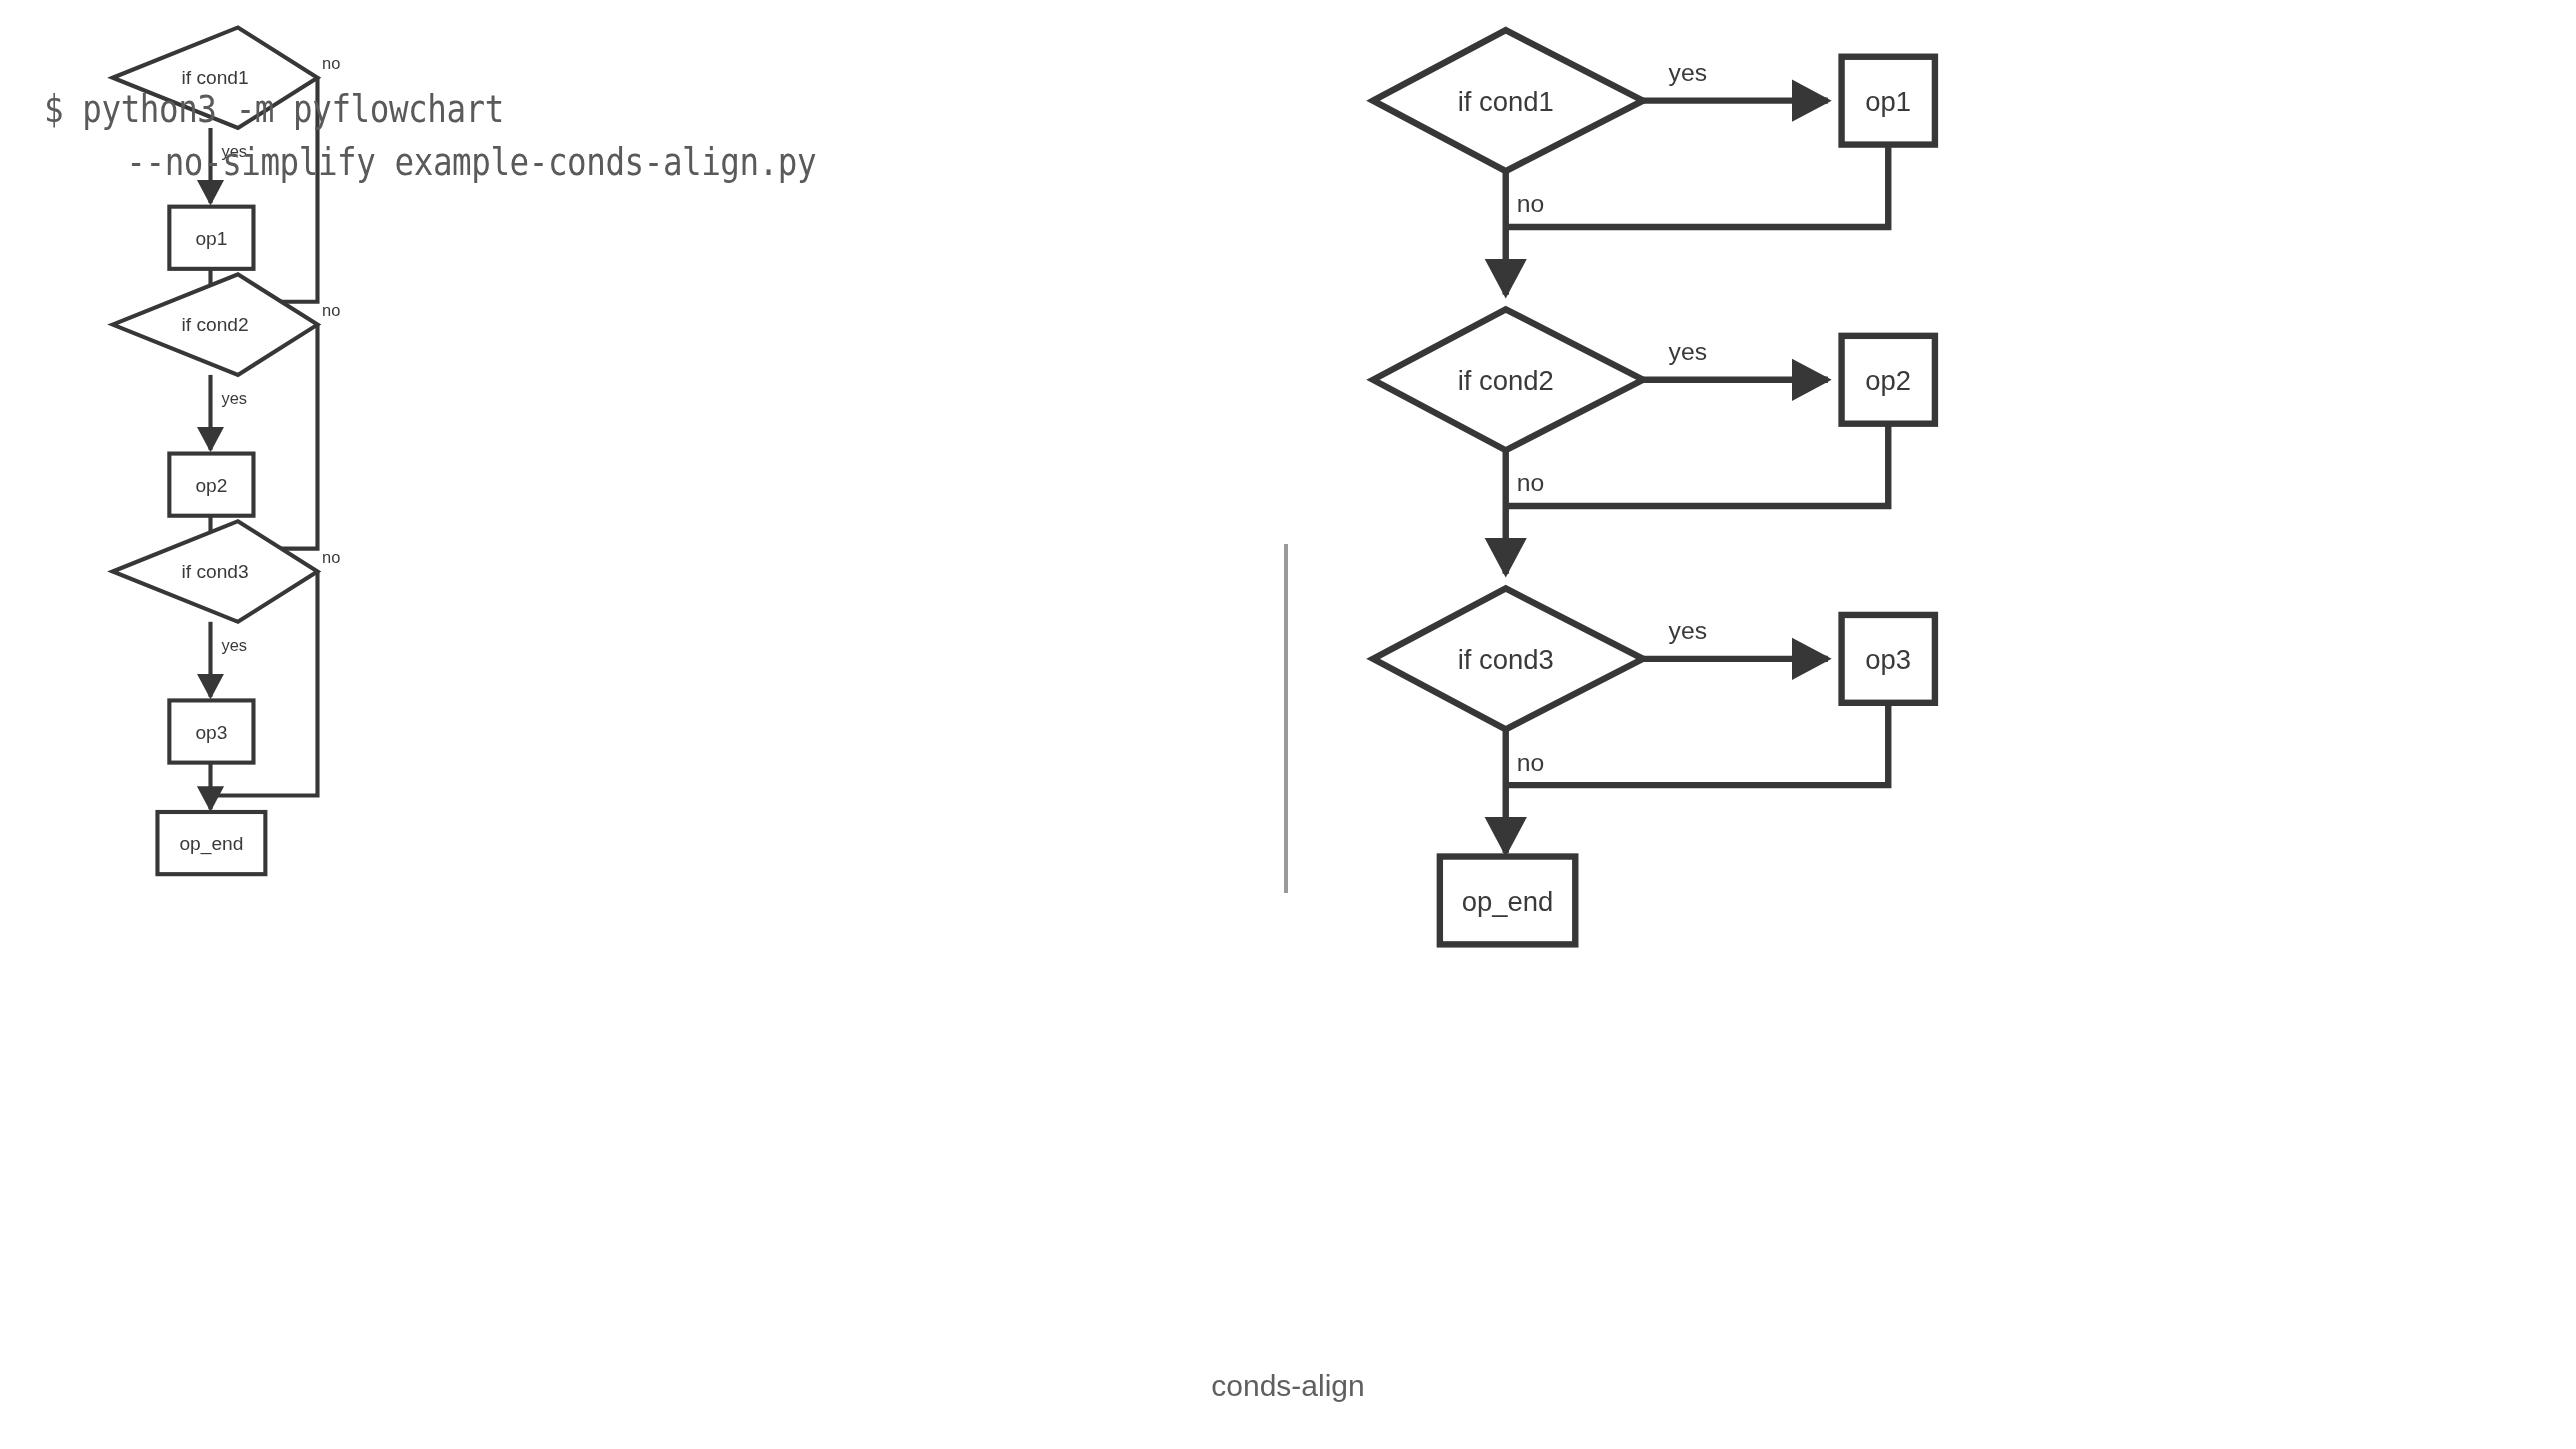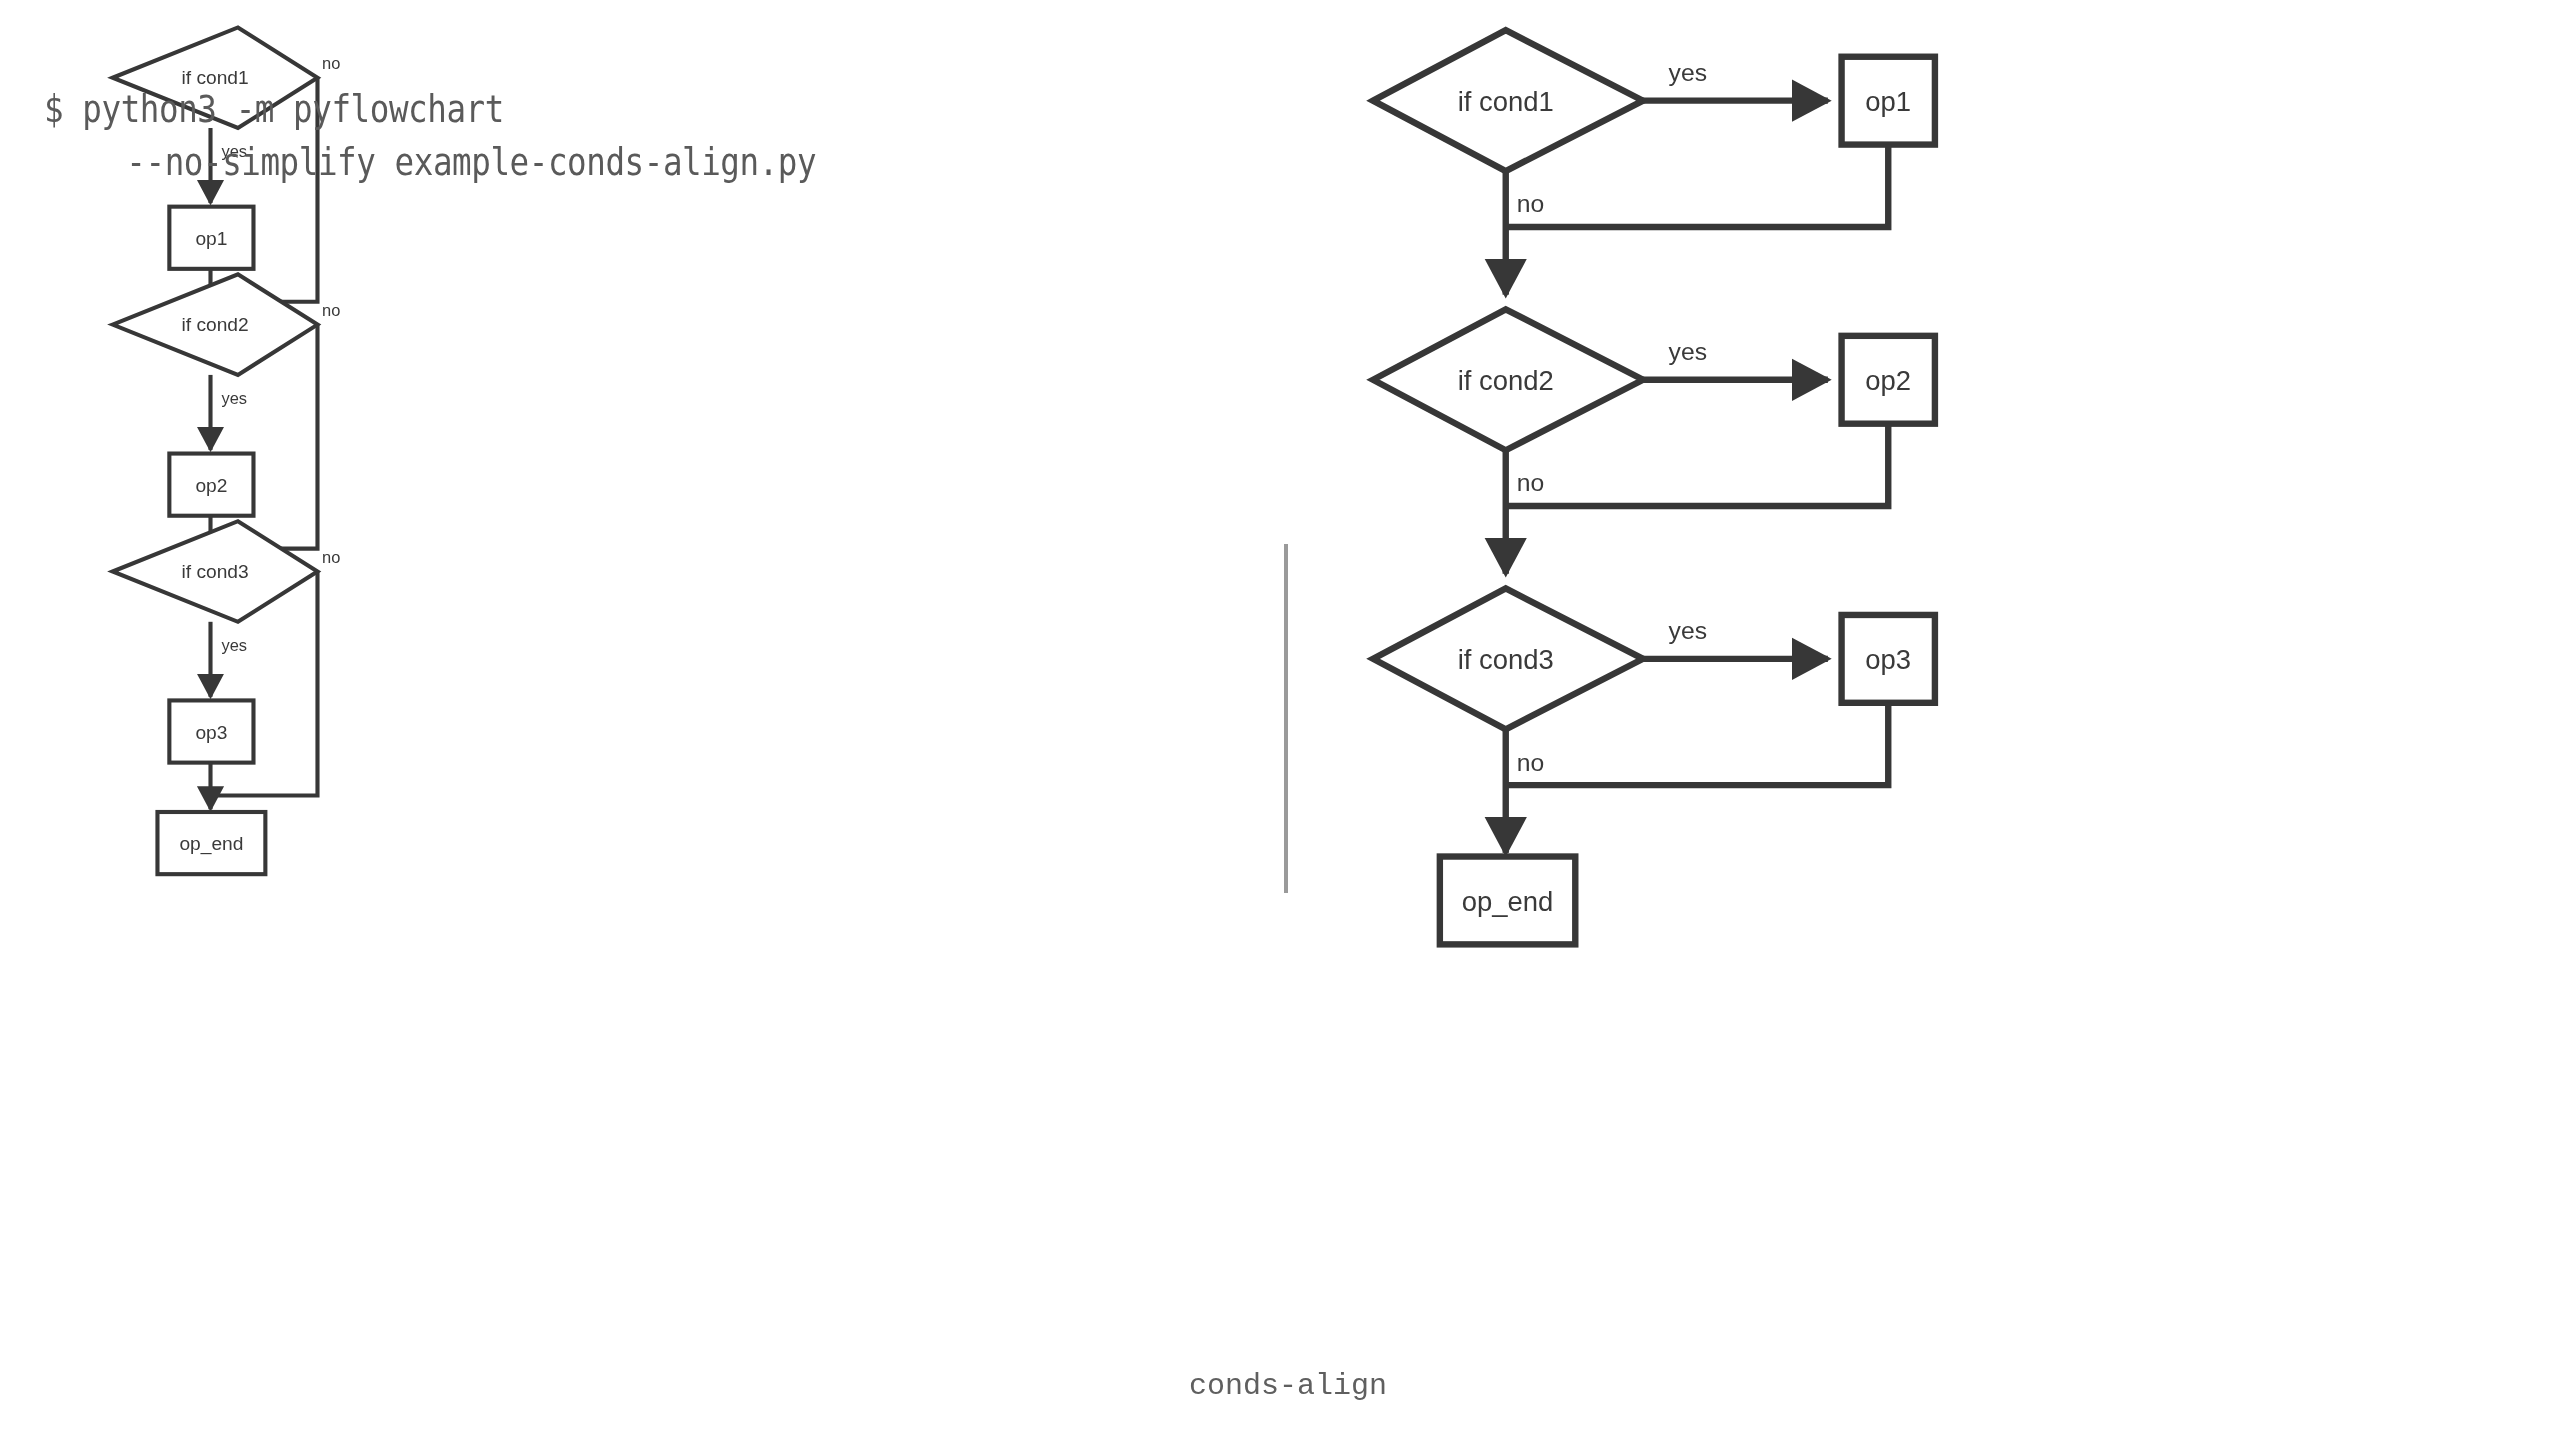--- a/index.html
+++ b/index.html
@@ -48,21 +48,21 @@
   }
   #flow-left  { left: 393px;  top: 229px; }
   #flow-right { left: 1555px; top: 247px; }
 
   .caption {
     position: absolute;
     left: 0;
     top: 1369px;
     width: 2576px;
     text-align: center;
-    font-family: Liberation Mono, monospace;
+    font-family: Liberation Sans, sans-serif;
     font-size: 30px;
     color: #5f5f5f;
   }
 
   svg text { font-family: "Liberation Sans", sans-serif; fill: #3a3a3a; }
   .node-label-sm { font-size: 21px; }
   .node-label-lg { font-size: 30px; }
   .edge-label-sm { font-size: 18px; }
   .edge-label-lg { font-size: 27px; }
   .shape { fill: #ffffff; stroke: #373737; }

